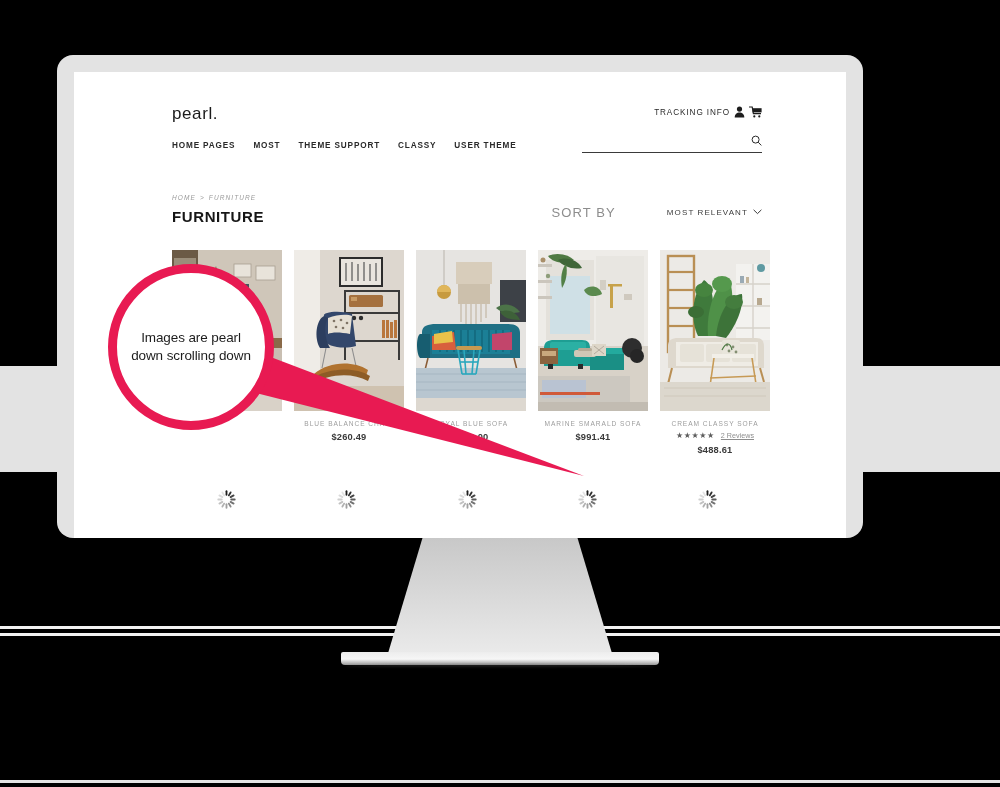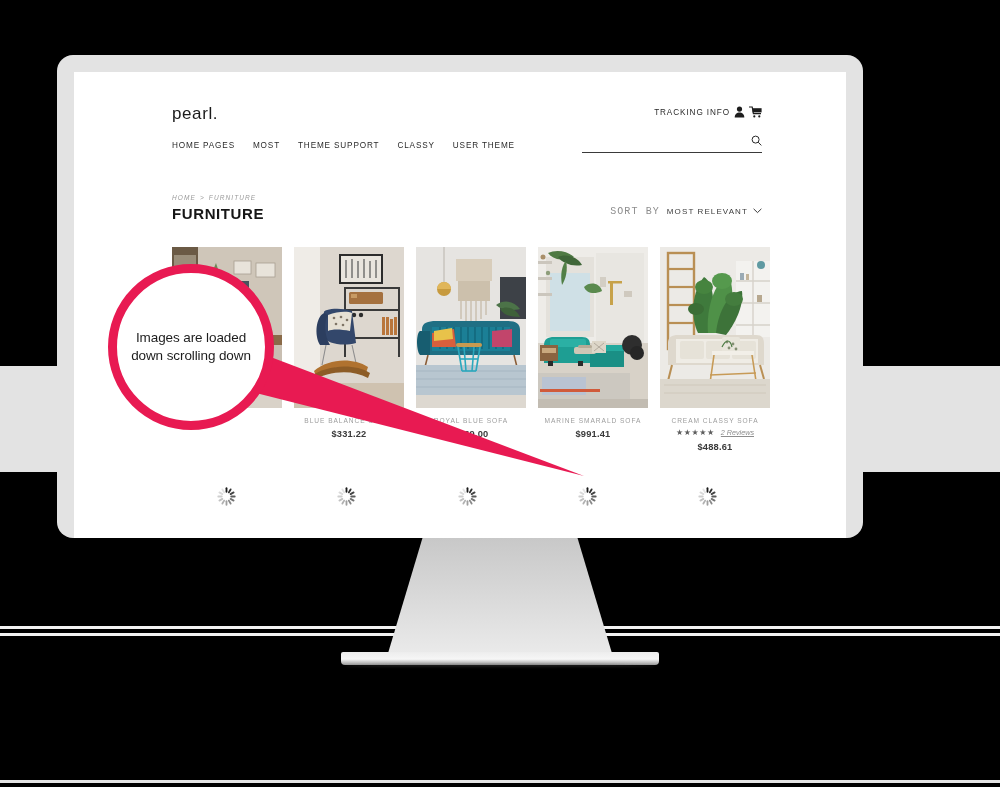--- a/index.html
+++ b/index.html
@@ -105,21 +105,21 @@
     left: 0;
     top: 36px;
     display: flex;
     gap: 18px;
   }
   .mainnav a {
     font-size: 8.2px;
     letter-spacing: 0.85px;
     color: #2a2a2a;
     text-decoration: none;
-    font-weight: 400;
+    font-weight: 700;
     white-space: nowrap;
   }
   .header-right {
     position: absolute;
     right: 0;
     top: 0;
     width: 180px;
     text-align: right;
   }
   .tracking-row {
@@ -183,32 +183,32 @@
     color: #161616;
     margin: 0;
   }
   .sortby {
     display: flex;
     align-items: center;
     gap: 7px;
     padding-bottom: 5px;
   }
   .sortby-label {
-    font-size: 10px;
+    font-size: 13px;
     letter-spacing: 1.1px;
     color: #8d8d8d;
-    font-family: Liberation Mono, monospace;
   }
   .sortby-value {
     font-size: 8px;
     letter-spacing: 1.1px;
     color: #3b3b3b;
     display: flex;
     align-items: center;
     gap: 5px;
+    margin-left: 44px;
   }
 
   
   .grid {
     margin-top: 25px;
     display: flex;
     gap: 12px;
   }
   .card { width: 110px; }
   .thumb {
@@ -245,21 +245,20 @@
   .stars {
     font-size: 8px;
     color: #5d5d5d;
     letter-spacing: 0.6px;
     line-height: 1;
   }
   .reviews-link {
     font-size: 7.2px;
     color: #8d8d8d;
     text-decoration: underline;
-    font-style: italic;
   }
 
   
   .spinner-row {
     margin-top: 34px;
     display: flex;
     gap: 12px;
   }
   .spinner-cell {
     width: 110px;
@@ -443,21 +442,21 @@
                 <g stroke="#8d8d8d" stroke-width="1.1">
                   <line x1="32" y1="98" x2="28" y2="118"></line>
                   <line x1="58" y1="98" x2="62" y2="116"></line>
                 </g>
                 <path d="M20 124 C34 112 58 110 74 120 L72 126 C56 117 35 119 22 129 Z" fill="#b0722f"></path>
                 <path d="M16 130 C32 118 60 116 76 126 L74 131 C58 122 34 124 18 134 Z" fill="#8d5c26"></path>
                 <rect x="0" y="136" width="110" height="25" fill="#cfc2b0"></rect>
               </svg>
             </div>
             <div class="card-name">BLUE BALANCE CHAIR</div>
-            <div class="card-price">$331.22</div>
+            <div class="card-price">$260.49</div>
           </div>
 
           <div class="card">
             <div class="thumb">
               <svg width="110" height="161" viewBox="0 0 110 161">
                 <rect width="110" height="161" fill="#e6e4e1"></rect>
                 <rect x="84" y="30" width="26" height="42" fill="#3d4147"></rect>
                 <line x1="28" y1="0" x2="28" y2="36" stroke="#b9b4ac" stroke-width="1"></line>
                 <circle cx="28" cy="42" r="7" fill="#c79a3e"></circle>
                 <path d="M21 42 A7 7 0 0 1 35 42 Z" fill="#e0b65a"></path>
@@ -731,16 +730,16 @@
     </div>
   </div>
 </div>
 
 <svg class="magnifier-handle" viewBox="0 0 1000 787" preserveAspectRatio="none">
   <path d="M232 387 L268 356 L584 476 Z" fill="#e81a52"></path>
 </svg>
 
 <div class="magnifier">
   <div class="magnifier-text">
-    <span>Images are loaded</span><br>
+    <span>Images are pearl</span><br>
     <span>down scrolling down</span>
   </div>
 </div>
 
 </body></html>

